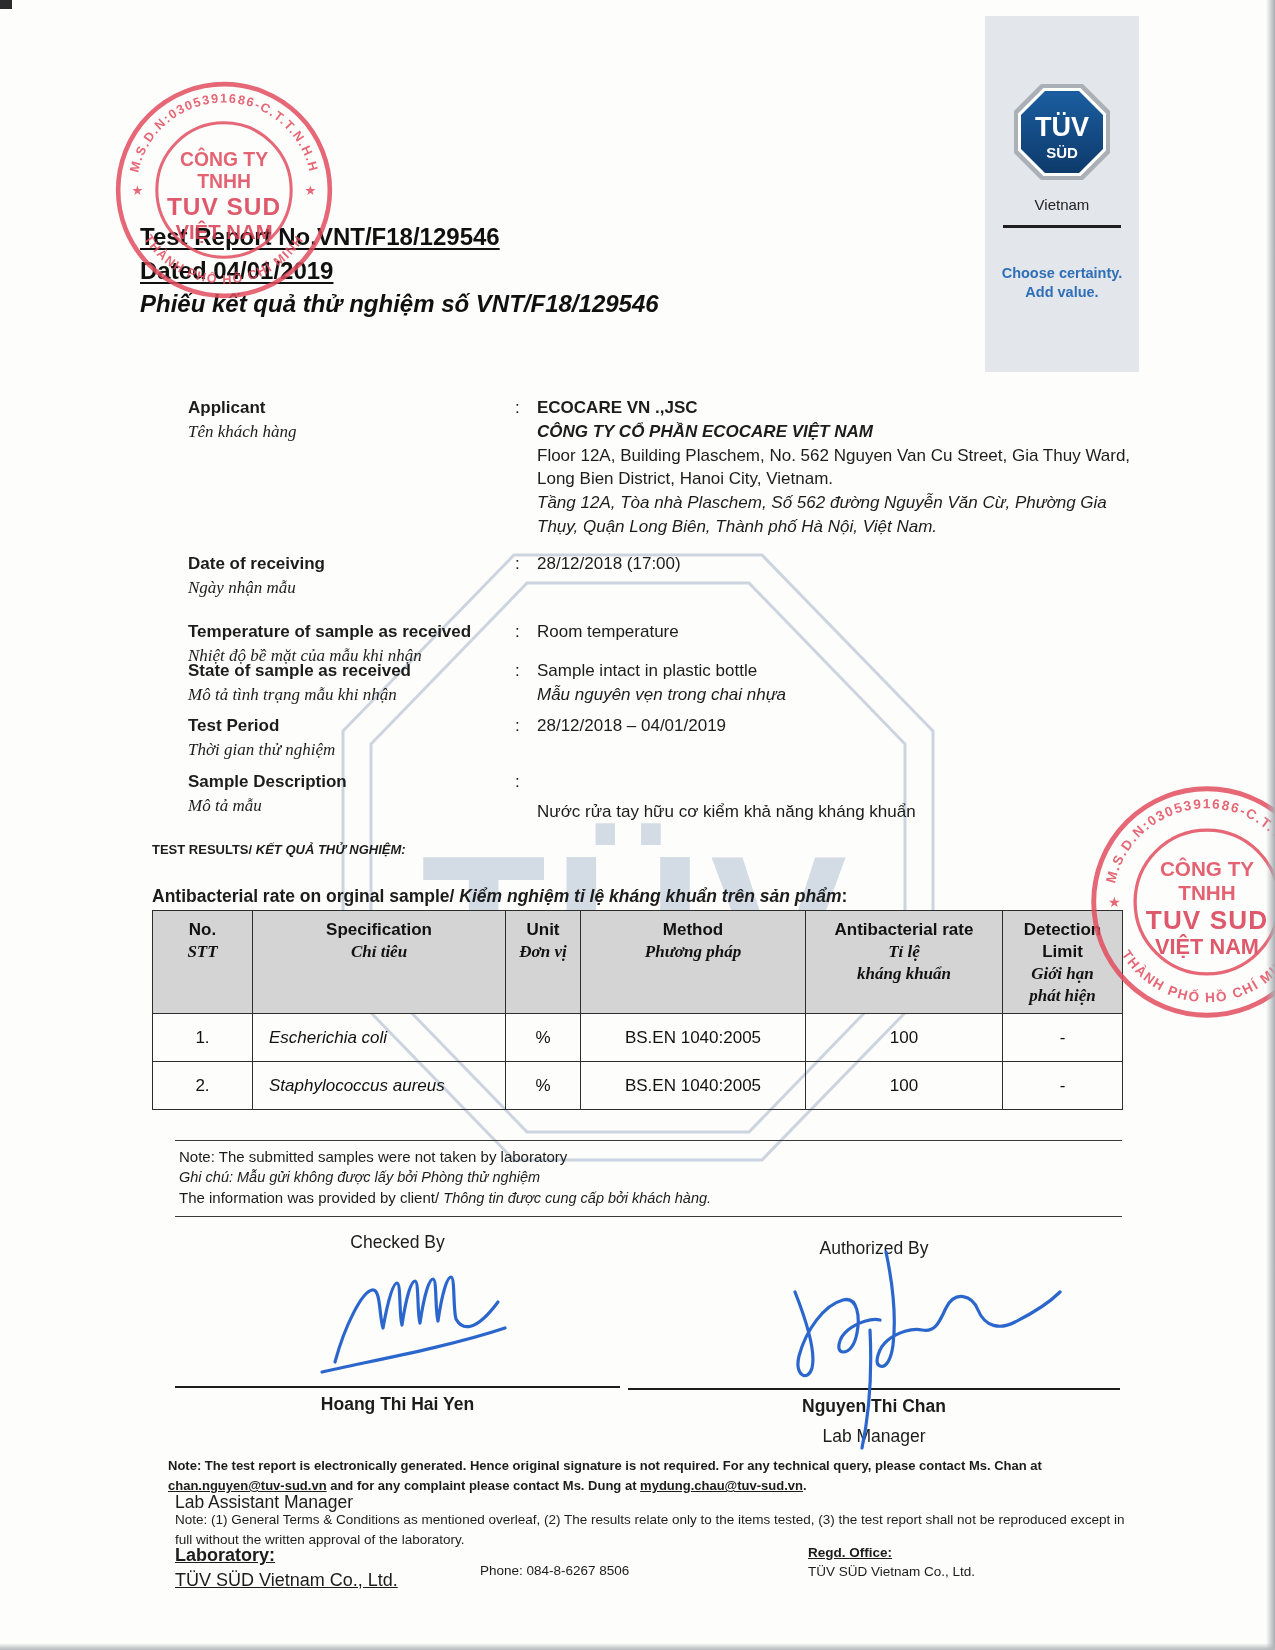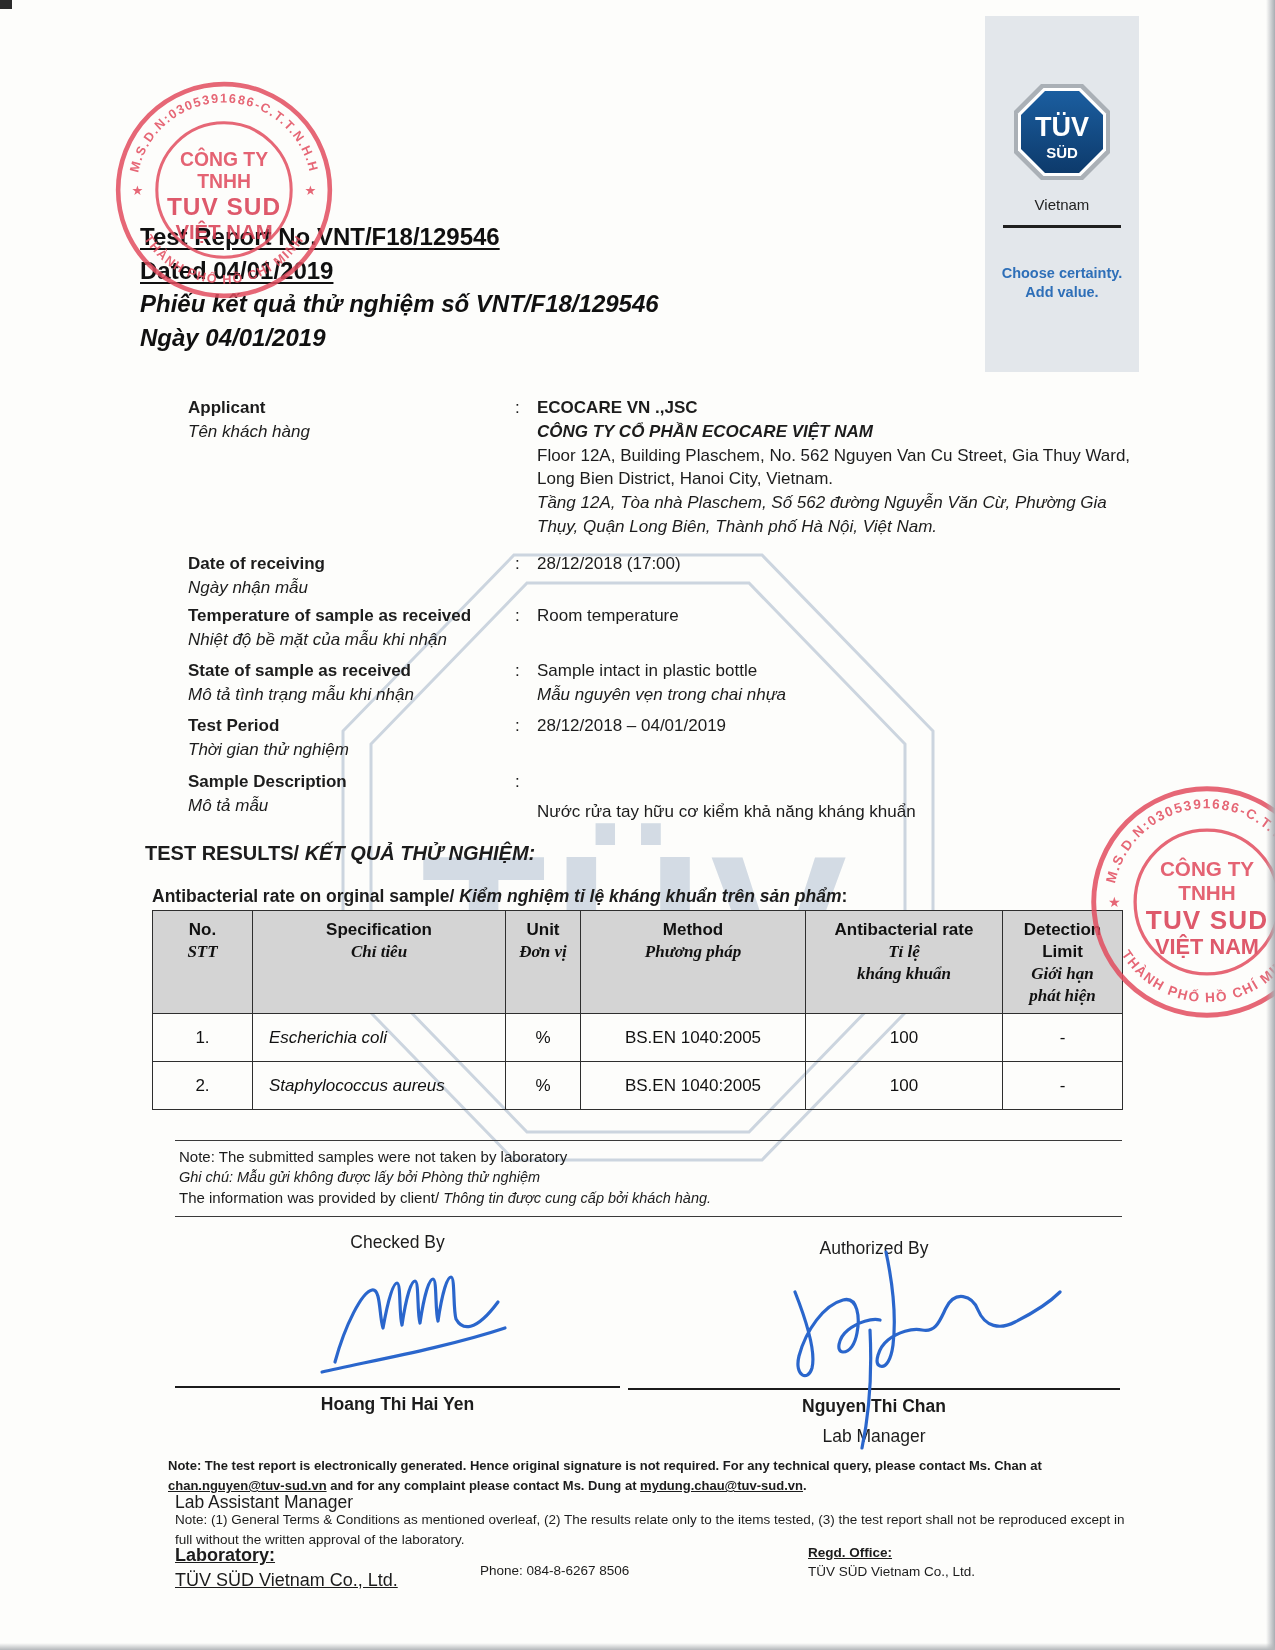--- a/index.html
+++ b/index.html
@@ -38,30 +38,30 @@
 
   
   .title { position:absolute; left:140px; top:220px; z-index:4; font-size:24px; font-weight:bold; line-height:1.4; color:#101010; }
   .title .u { text-decoration:underline; text-underline-offset:3px; }
   .title .vn { font-style:italic; }
 
   
   .field { position:absolute; left:188px; display:flex; width:960px; font-size:17px; line-height:1.4; z-index:2; }
   .flabel { width:327px; flex:none; }
   .flabel .en { font-weight:bold; }
-  .flabel .vn { font-style:italic; }
+  .flabel .vn { font-style:italic;font-family:Liberation Serif, serif; }
   .fcolon { flex:none; width:22px; }
   .fvalue { flex:1; }
   .fvalue .b  { font-weight:bold; }
   .fvalue .bi { font-weight:bold; font-style:italic; }
   .fvalue .it { font-style:italic; }
   .fvalue .pushed { margin-top:30px; }
 
   
-  .sec-heading { position:absolute; left:145px; top:842px; font-size:20px; font-weight:bold; z-index:2; }
+  .sec-heading { position:absolute; left:152px; top:842px; font-size:13px; font-weight:bold; z-index:2; }
   .sec-heading .vn, .sub-heading .vn { font-style:italic; }
   .sub-heading { position:absolute; left:152px; top:886px; font-size:17.5px; font-weight:bold; z-index:2; }
 
   
   .results-table {
     position:absolute; left:152px; top:910px; width:970px; z-index:2;
     border-collapse:collapse; table-layout:fixed; font-size:17px; color:#111;
   }
   .results-table th, .results-table td { border:1.5px solid #2e2e2e; }
   .results-table thead th { background:#d4d4d4; font-weight:bold; padding:8px 4px 6px; vertical-align:top; line-height:1.3; }
@@ -168,21 +168,20 @@
     <div class="logo-slogan">
       <div>Choose certainty.</div>
       <div>Add value.</div>
     </div>
   </div>
 
   <div class="title">
     <div class="u">Test Report No.VNT/F18/129546</div>
     <div class="u">Dated 04/01/2019</div>
     <div class="vn">Phiếu kết quả thử nghiệm số VNT/F18/129546</div>
-    <div class="vn">Ngày 04/01/2019</div>
   </div>
 
   <div class="field" style="top:396px">
     <div class="flabel">
       <div class="en">Applicant</div>
       <div class="vn">Tên khách hàng</div>
     </div>
     <div class="fcolon">:</div>
     <div class="fvalue">
       <div class="b">ECOCARE VN .,JSC</div>
@@ -196,21 +195,21 @@
     <div class="flabel">
       <div class="en">Date of receiving</div>
       <div class="vn">Ngày nhận mẫu</div>
     </div>
     <div class="fcolon">:</div>
     <div class="fvalue">
       <div>28/12/2018 (17:00)</div>
     </div>
   </div>
 
-  <div class="field" style="top:604px">
+  <div class="field" style="top:620px">
     <div class="flabel">
       <div class="en">Temperature of sample as received</div>
       <div class="vn">Nhiệt độ bề mặt của mẫu khi nhận</div>
     </div>
     <div class="fcolon">:</div>
     <div class="fvalue">
       <div>Room temperature</div>
     </div>
   </div>
 

